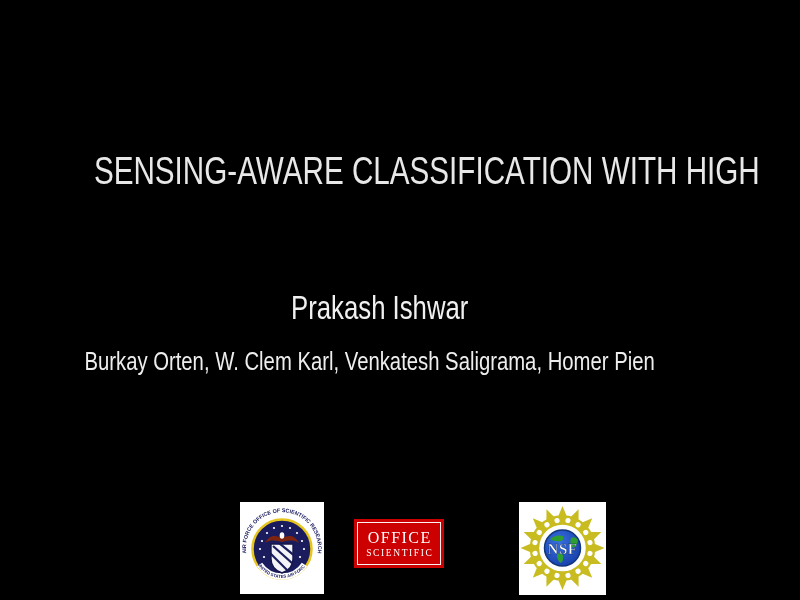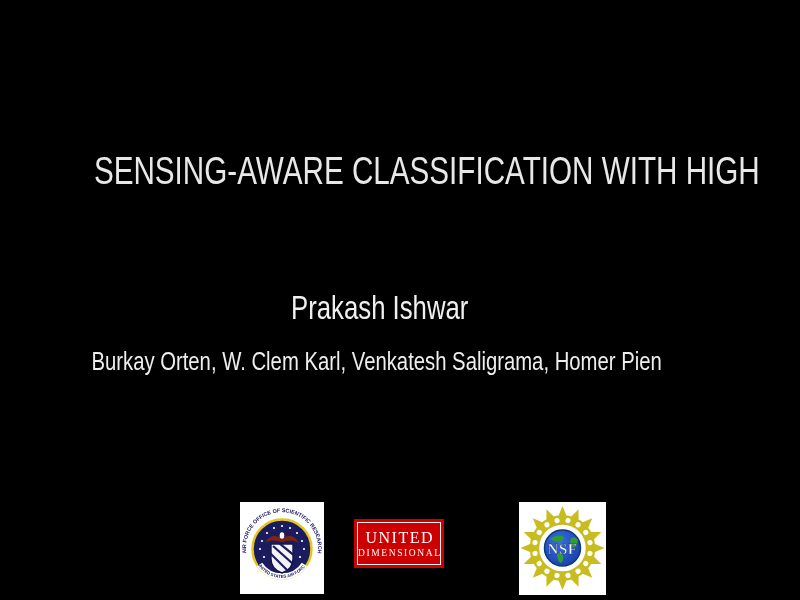--- a/index.html
+++ b/index.html
@@ -35,21 +35,21 @@
     position: absolute;
     left: 0; right: 0;
     top: 288px;
     font-size: 33px;
     line-height: 40px;
     color: #f0f0f0;
     text-align: center;
   }
   .coauthors {
     position: absolute;
-    left: 11px; right: 28px;
+    left: 4px; right: 28px;
     top: 345px;
     font-size: 26px;
     line-height: 32px;
     color: #eeeeee;
     text-align: center;
   }
   .logo-afosr {
     position: absolute;
     left: 240px; top: 502px;
     width: 84px; height: 92px;
@@ -152,22 +152,22 @@
         <textPath href="#afosr-arc-top" startOffset="50%" text-anchor="middle">AIR FORCE OFFICE OF SCIENTIFIC RESEARCH</textPath>
       </text>
       <text font-family="Liberation Sans, DejaVu Sans, sans-serif" font-size="4.3" font-weight="bold" fill="#1a1c5e">
         <textPath href="#afosr-arc-bottom" startOffset="50%" text-anchor="middle">UNITED STATES AIR FORCE</textPath>
       </text>
     </svg>
   </div>
 
   <div class="logo-bu">
     <div class="keyline"></div>
-    <div class="bu-line1">UNITED</div>
-    <div class="bu-line2">DIMENSIONAL</div>
+    <div class="bu-line1">OFFICE</div>
+    <div class="bu-line2">SCIENTIFIC</div>
   </div>
 
   <div class="logo-nsf">
     <svg width="87" height="93" viewBox="0 0 87 93">
       <defs>
         <path id="nsf-spike" d="M 43.5,4 L 48.7,16.5 L 38.3,16.5 Z" fill="#c8bc20"></path>
         <circle id="nsf-hole" cx="43.5" cy="18" r="2.6" fill="#ffffff"></circle>
         <radialGradient id="nsf-ocean" cx="40%" cy="35%" r="75%">
           <stop offset="0%" stop-color="#3a6fe0"></stop>
           <stop offset="100%" stop-color="#143da8"></stop>

